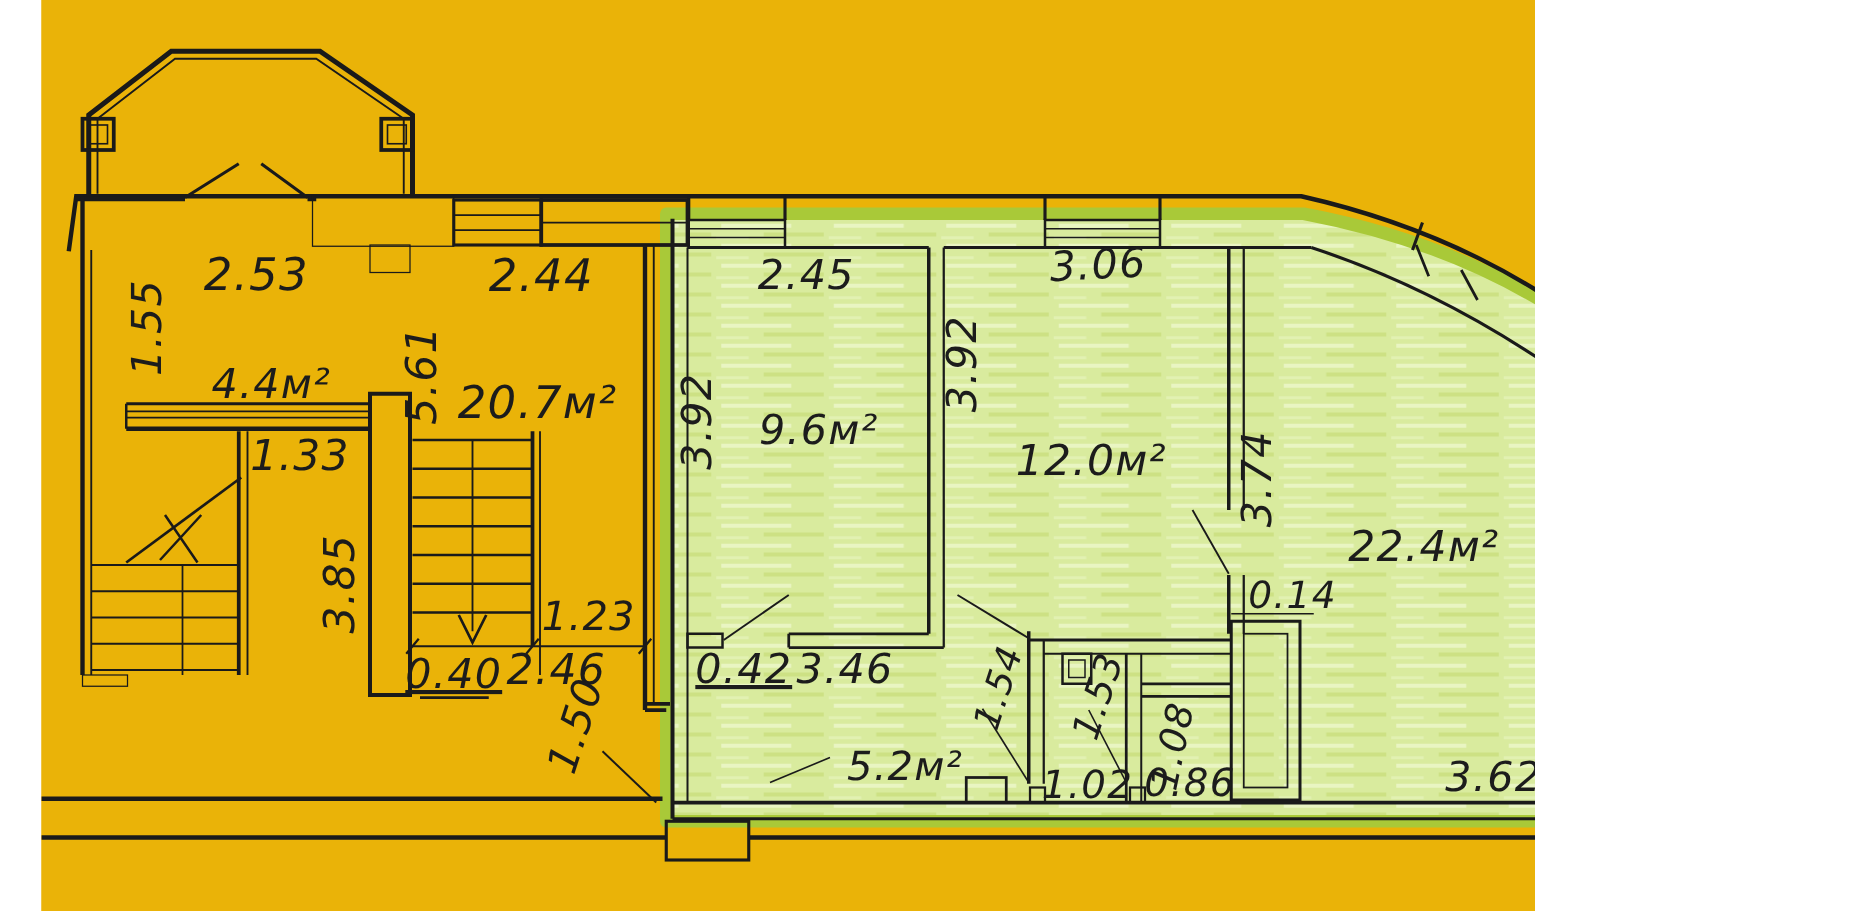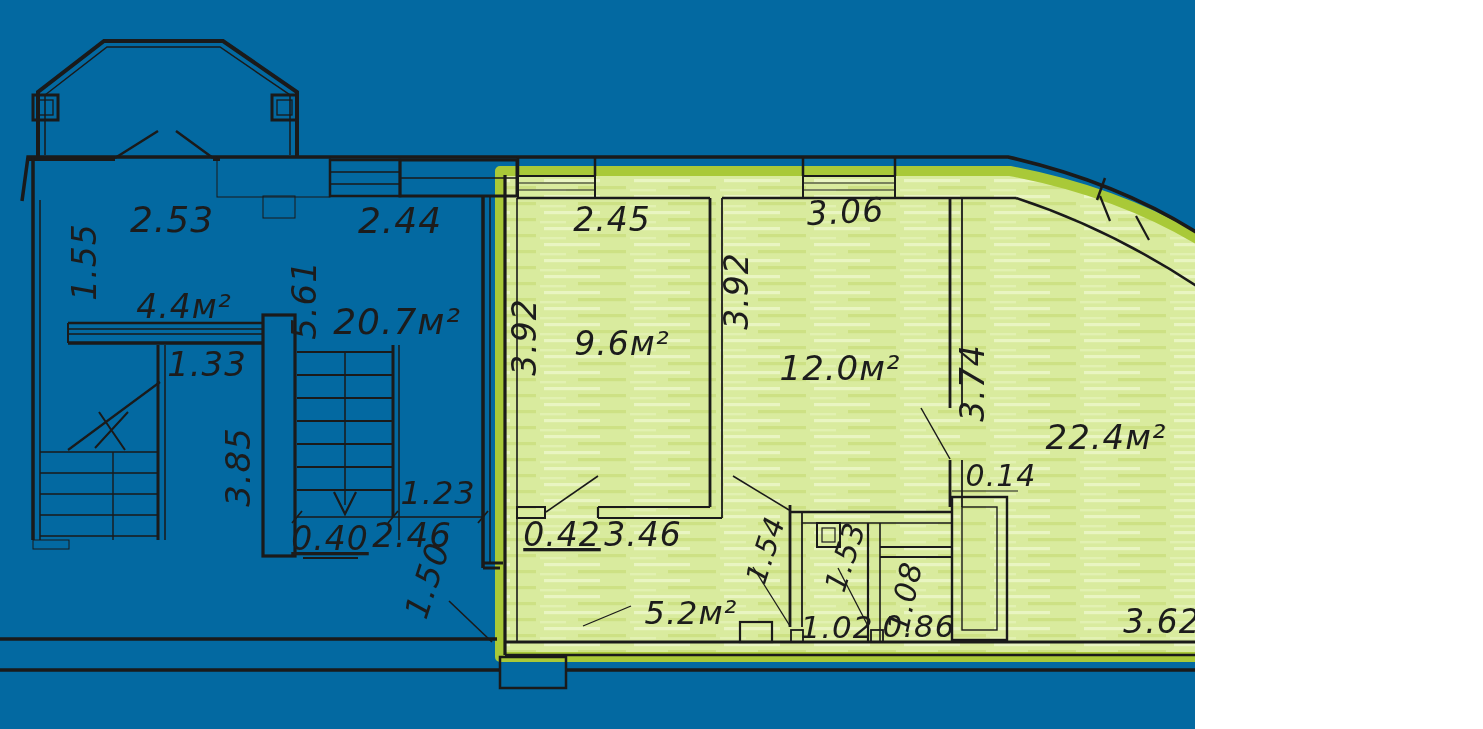--- a/index.html
+++ b/index.html
@@ -1,17 +1,17 @@
 <!DOCTYPE html>
 <html><head>
 <meta charset="utf-8">
 <style>
   html,body{margin:0;padding:0;background:#ffffff;}
-  .page{position:relative;width:1195px;height:729px;background:#0369a1;overflow:hidden;
-        font-family:"DejaVu Sans",sans-serif;}
+  .page{position:relative;width:1195px;height:729px;background:#eab308;overflow:hidden;
+        font-family:"DejaVu Sans",sans-serif;margin-left:33px;}
   svg{position:absolute;left:0;top:0;}
   .lines path,.lines line,.lines rect,.lines polyline{stroke:#1a1a1a;fill:none;}
   .labels text{fill:#1c1c1c;font-family:"DejaVu Sans",sans-serif;font-style:italic;
                text-anchor:middle;letter-spacing:1px;}
 </style>
 </head>
 <body>
 
 <div class="page">
 <svg width="1483" height="729" viewBox="0 0 1483 729">

